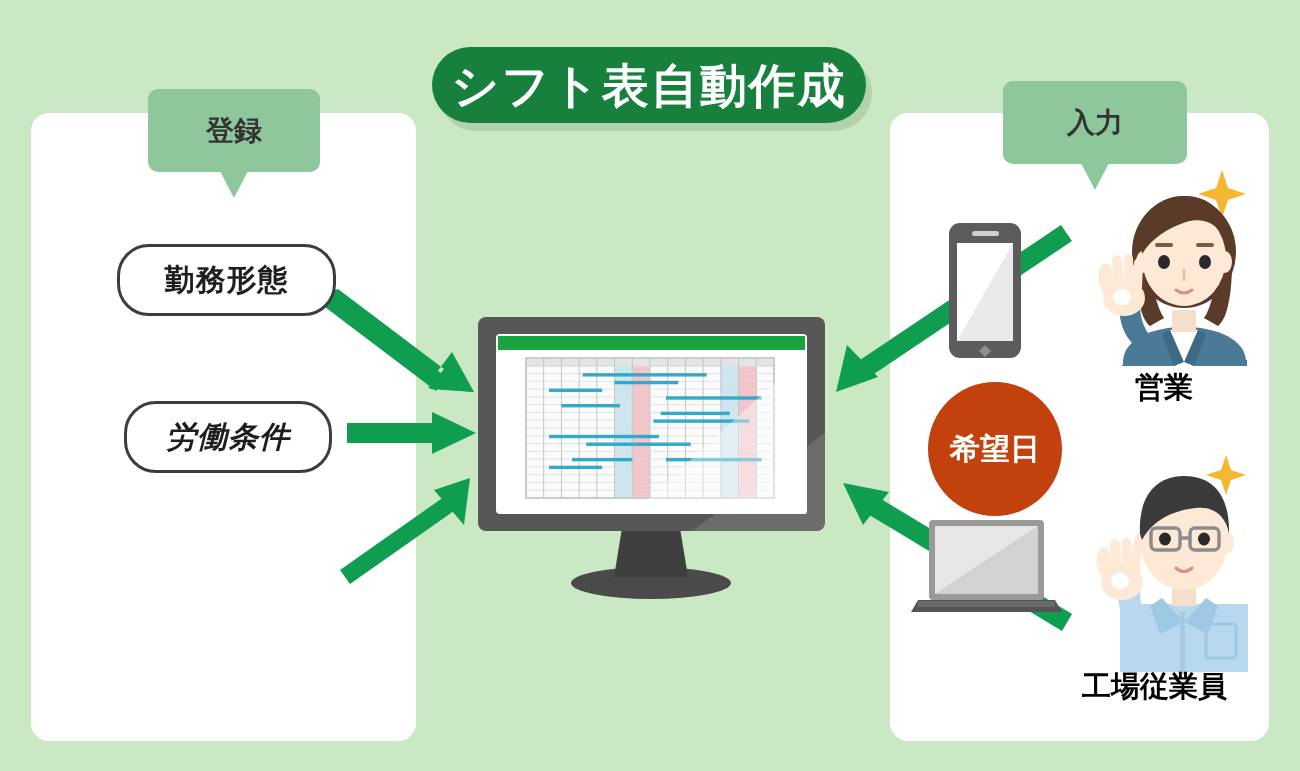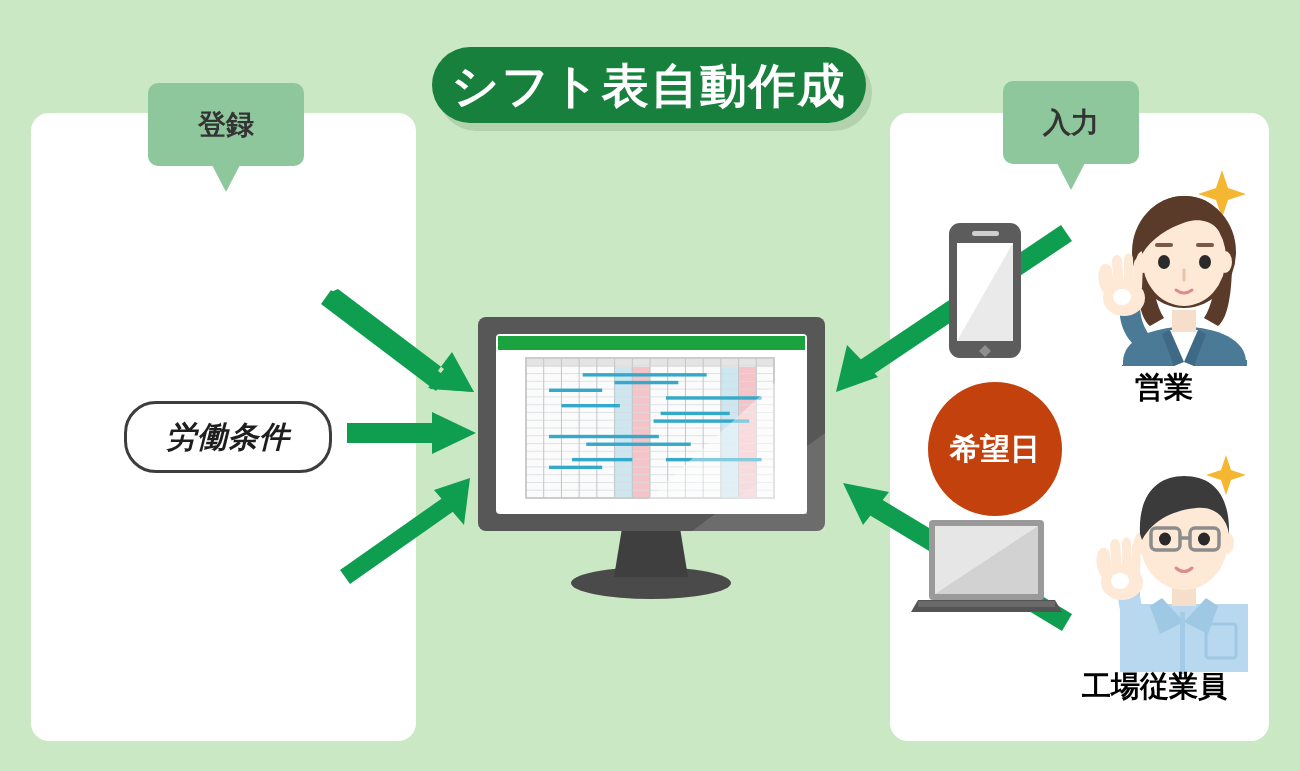--- a/index.html
+++ b/index.html
@@ -70,22 +70,22 @@
   .bubble .tail {
     position: absolute;
     bottom: -26px;
     left: 50%;
     margin-left: -14px;
     width: 0; height: 0;
     border-left: 14px solid transparent;
     border-right: 14px solid transparent;
     border-top: 27px solid #8ec79b;
   }
-  #bubble-register { left: 148px; top: 83px;  width: 156px; height: 83px; }
-  #bubble-input    { left: 1003px; top: 81px; width: 136px; height: 83px; }
+  #bubble-register { left: 148px; top: 89px;  width: 172px; height: 83px; }
+  #bubble-input    { left: 1003px; top: 81px; width: 184px; height: 83px; }
 
   
   .item-pill {
     position: absolute;
     background: #ffffff;
     border: 3px solid #3d3d3d;
     border-radius: 32px;
     display: flex;
     align-items: center;
     justify-content: center;
@@ -187,20 +187,23 @@
 
   <div id="title-pill">
     <span class="txt">シフト表自動作成</span>
   </div>
 
   <div class="bubble" id="bubble-register">
     <span class="txt">登録</span>
     <span class="tail"></span>
   </div>
 
+  <div class="item-pill" id="item-0">
+    <span class="txt">勤務形態</span>
+  </div>
   <div class="item-pill" id="item-1">
     <span class="txt">労働条件</span>
   </div>
 
   <svg id="monitor" viewBox="0 0 355 288">
 
     <ellipse cx="177" cy="270" rx="80" ry="16" fill="#4a4a4a"></ellipse>
     <path d="M148,215 L206,215 L214,264 L140,264 Z" fill="#3f3f3f"></path>
 
     <rect x="4" y="4" width="347" height="214" rx="8" fill="#575757"></rect>

